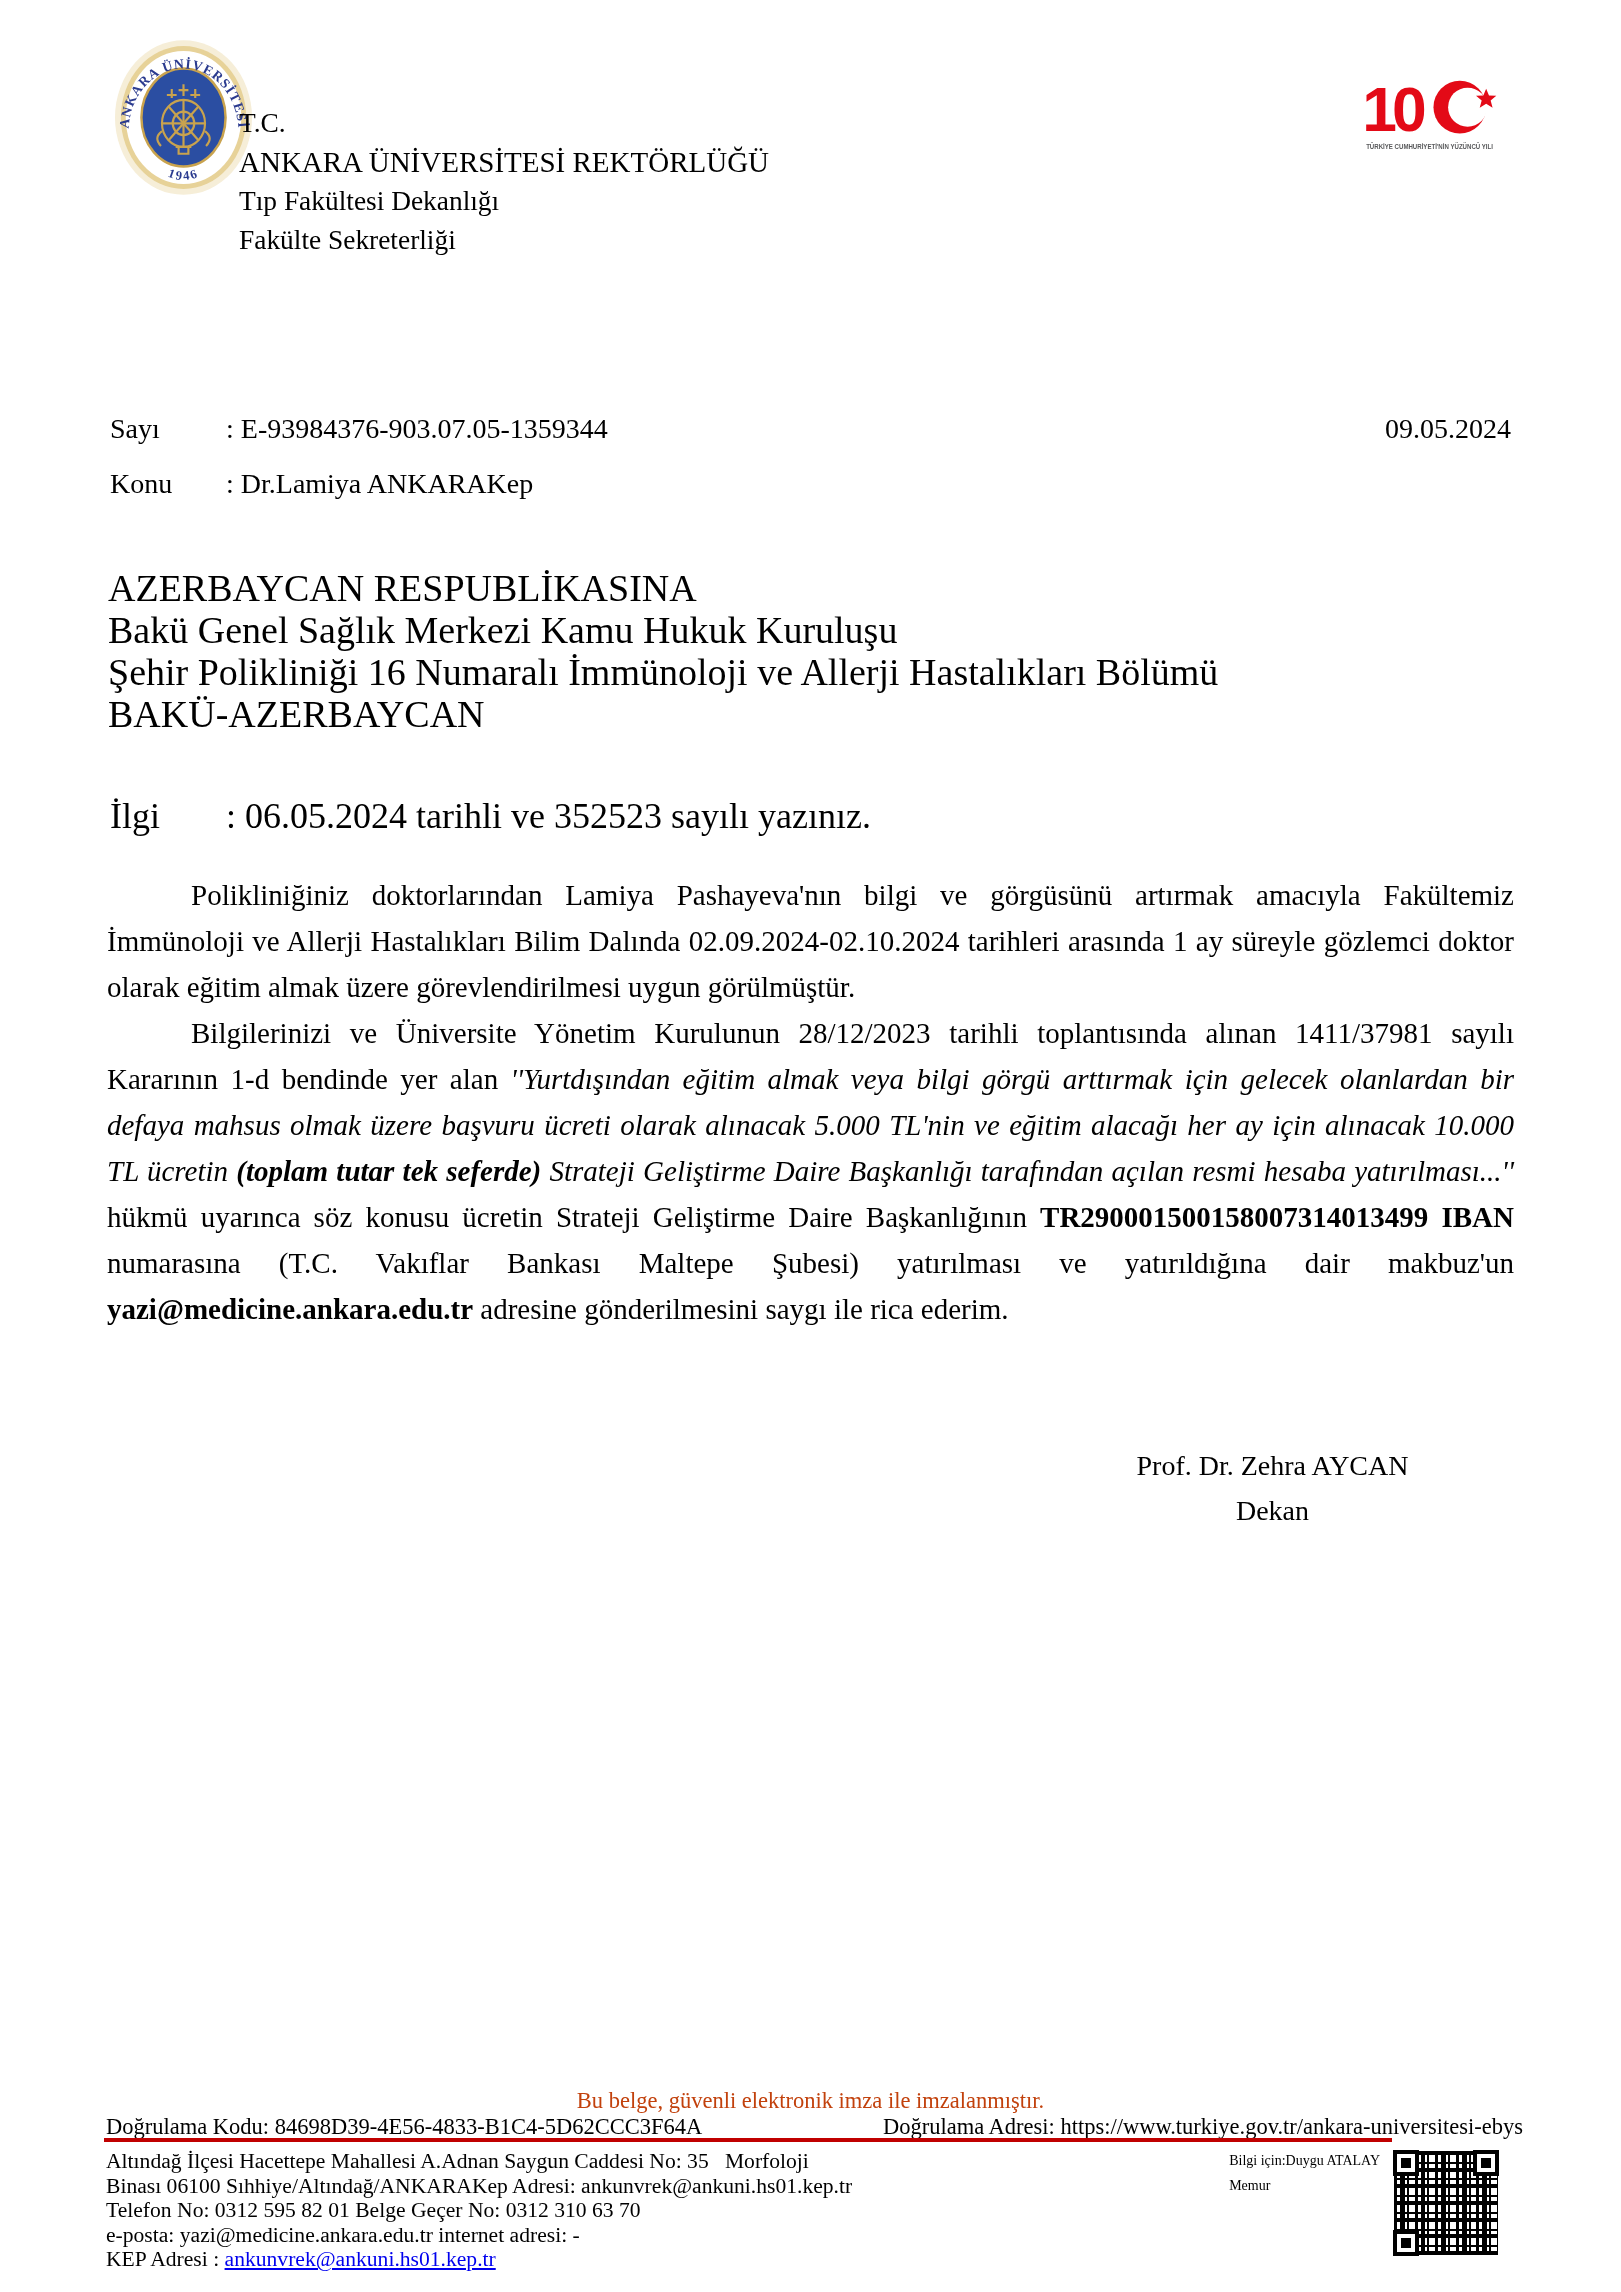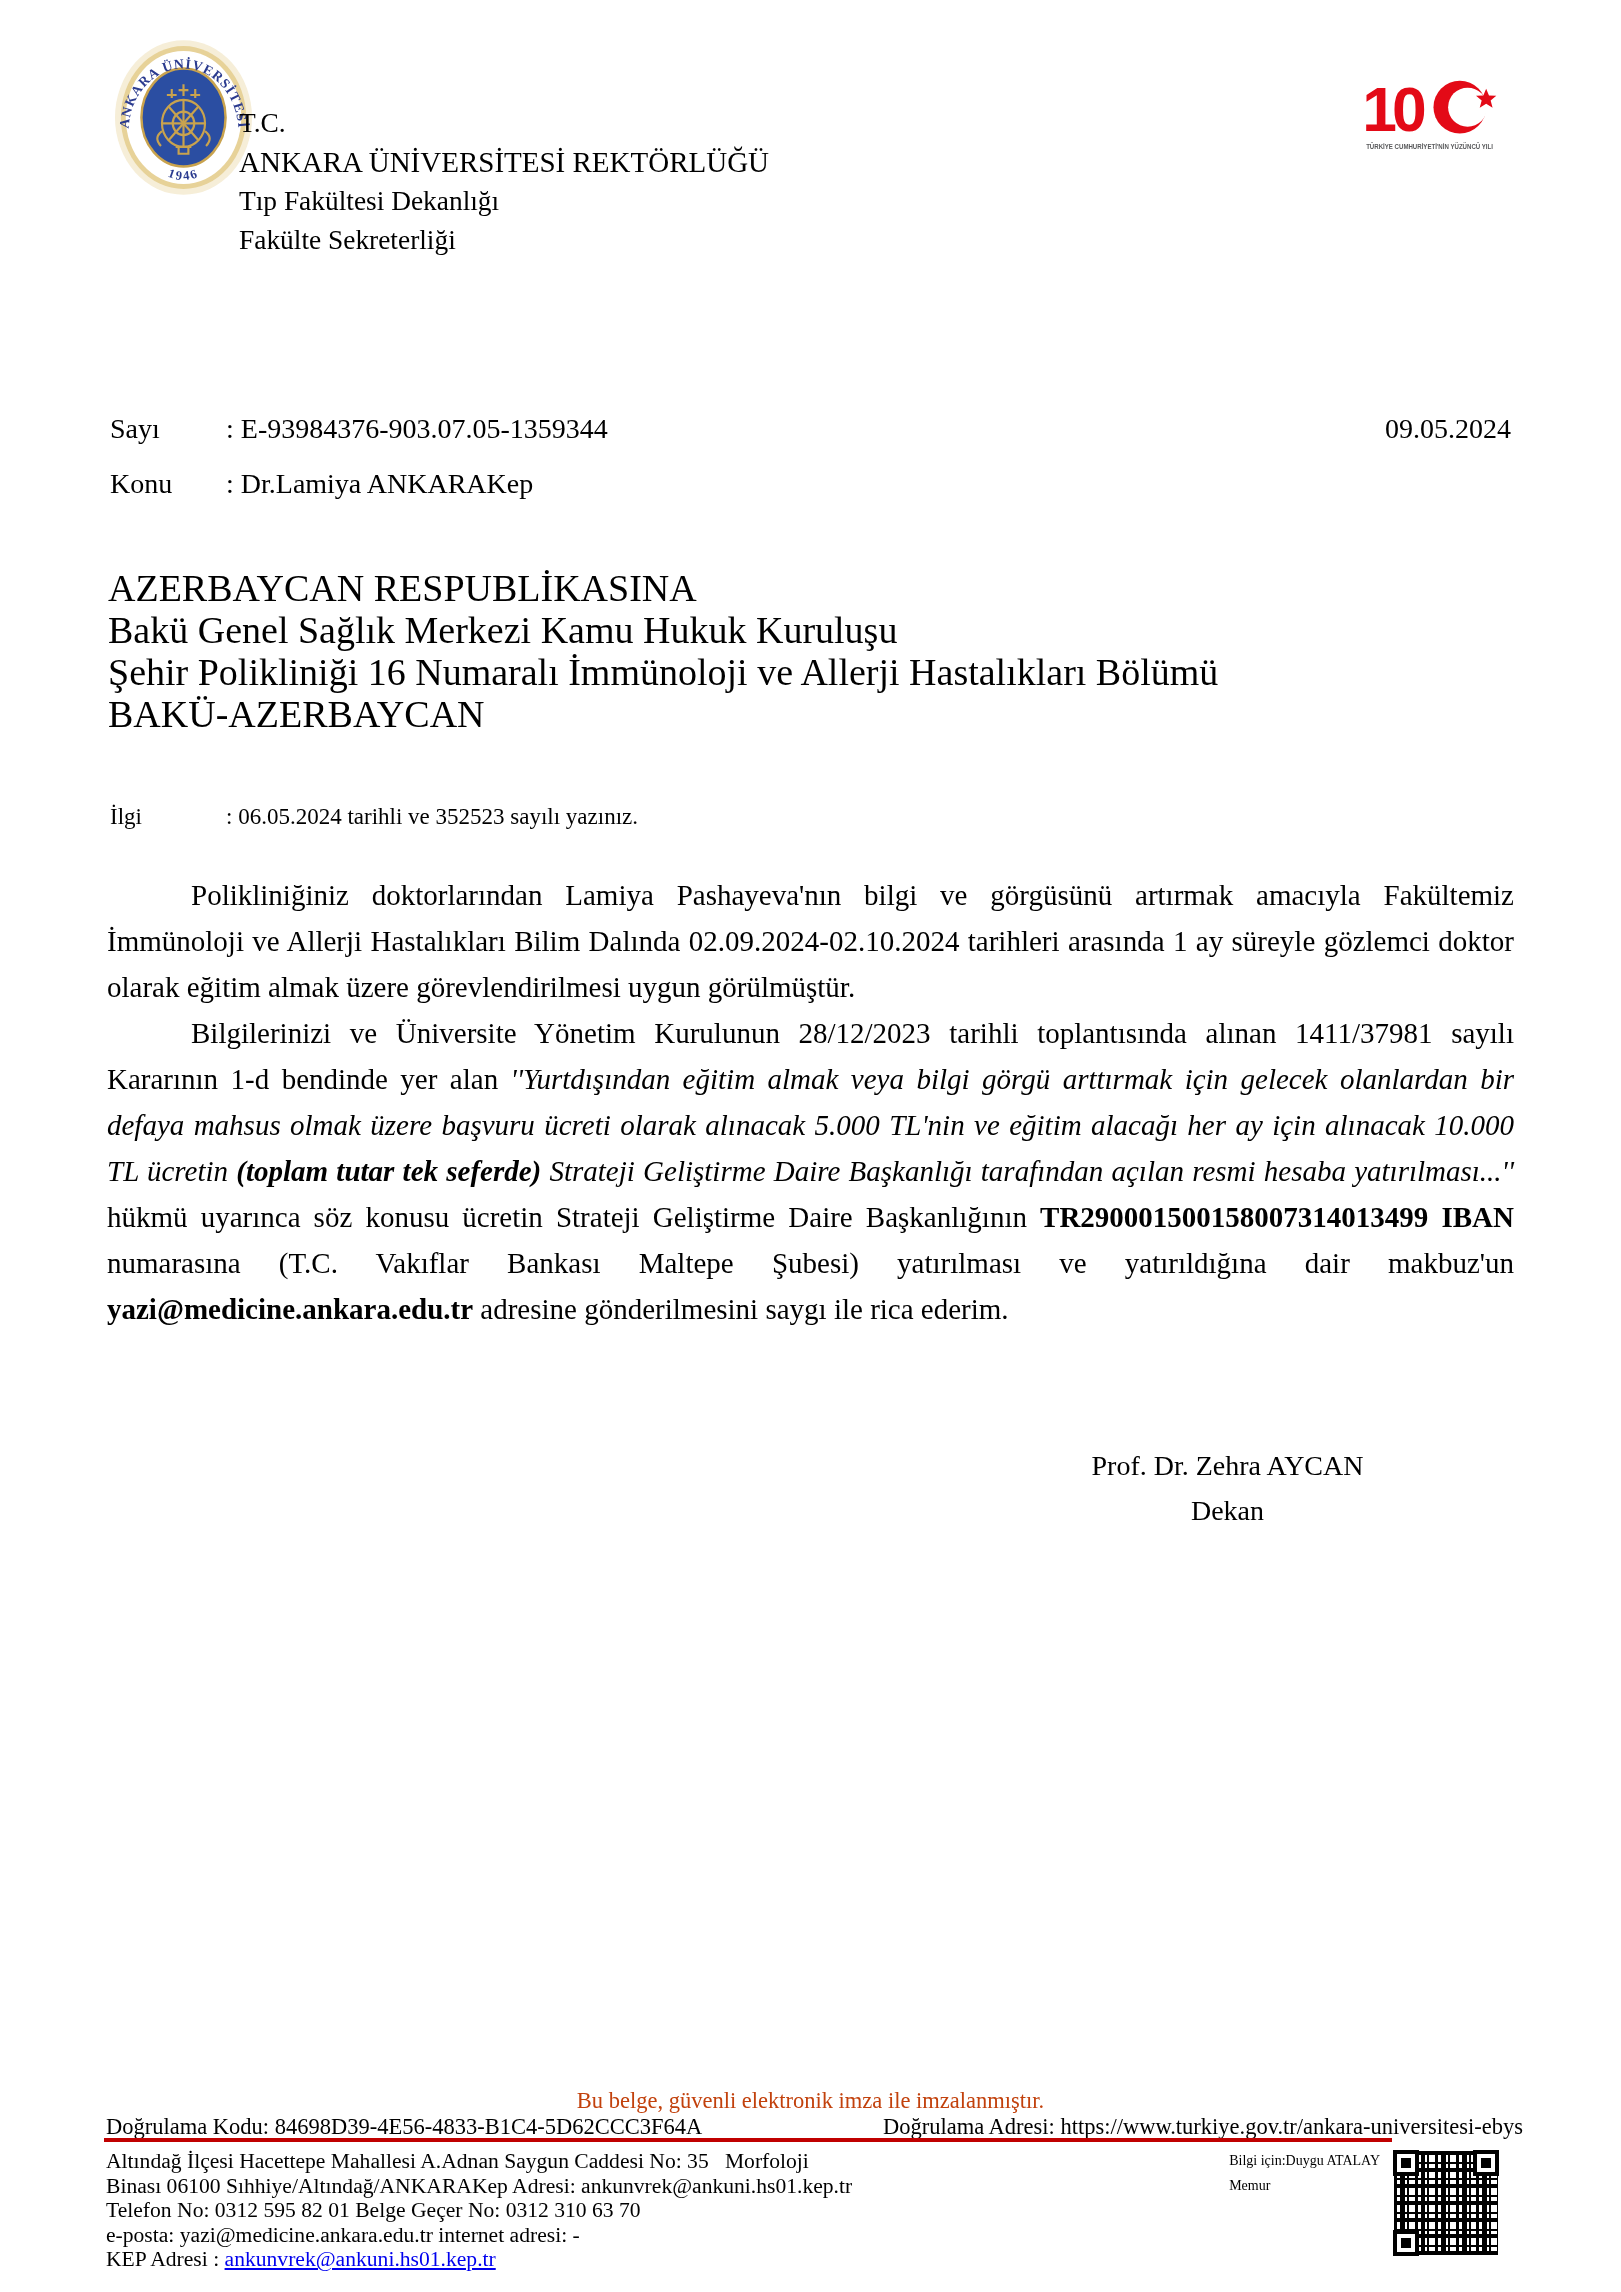--- a/index.html
+++ b/index.html
@@ -17,30 +17,30 @@
   .meta{left:110px;top:412px;font-size:28px}
   .meta .row{display:flex;line-height:33px}
   .meta .row + .row{margin-top:21.6px}
   .lbl{flex:0 0 116px;width:116px}
   .date{right:110px;top:412px;font-size:28px;line-height:33px}
 
   
   .recipient{left:108px;top:567px;width:1406px;text-align:left;font-size:38px;line-height:42px}
 
   
-  .ilgi{left:110px;top:800px;font-size:23px;line-height:33px;display:flex}
+  .ilgi{left:110px;top:800px;font-size:36px;line-height:33px;display:flex}
 
   
   .bodytext{left:107px;top:872px;width:1407px;font-size:29px;line-height:46px;text-align:justify}
   .bodytext p{margin:0;text-indent:84px}
   .bodytext i{font-style:italic}
   .bodytext b{font-weight:bold}
 
   
-  .sig{left:1029px;top:1443px;width:397px;text-align:center;font-size:28px;line-height:45px}
+  .sig{left:1074px;top:1443px;width:397px;text-align:center;font-size:28px;line-height:45px}
 
   
   .notice{left:0;top:2088px;width:1621px;text-align:center;font-size:22.5px;color:#c2410c}
   .verify{left:106px;top:2114px;width:1417px;display:flex;justify-content:space-between;font-size:22.5px;white-space:pre}
   .rule{left:104px;top:2138px;width:1288px;height:3.9px;background:#c00000}
   .addr{left:106px;top:2149px;font-size:21.6px;line-height:24.5px}
   .addr .line{white-space:pre}
   .addr a{color:#0000ee;}
   .contact{right:241px;top:2149px;text-align:left;font-size:14px;line-height:24.5px}
 

